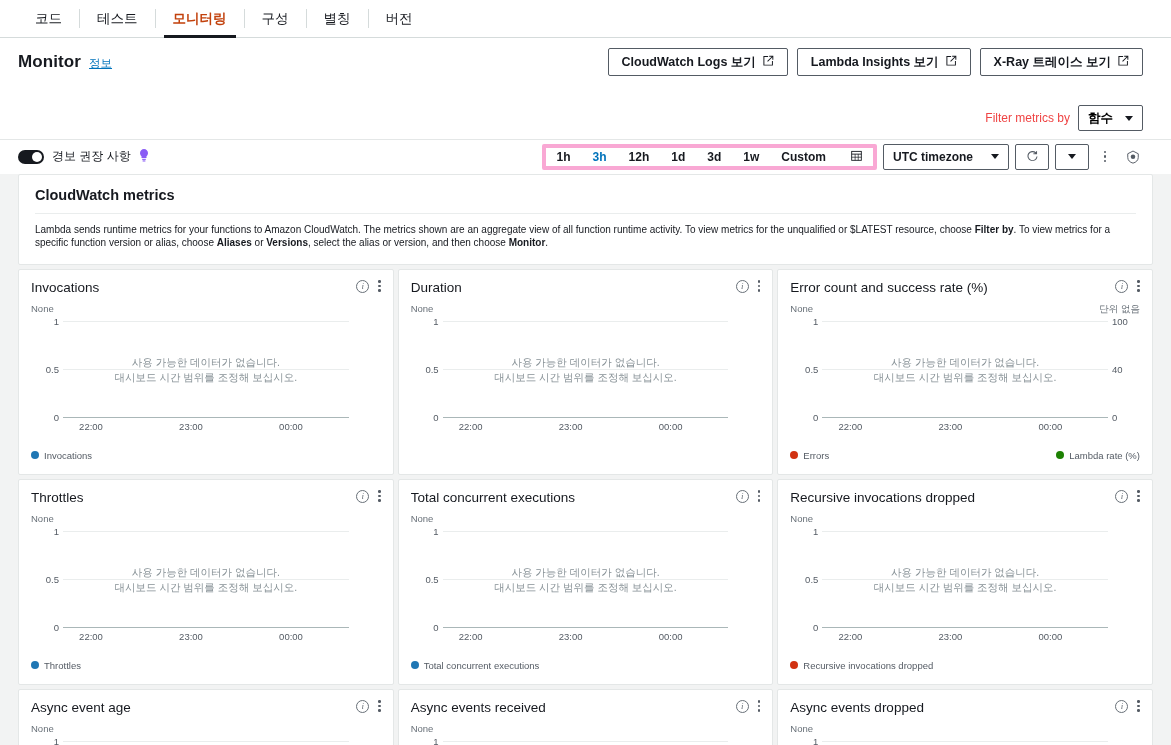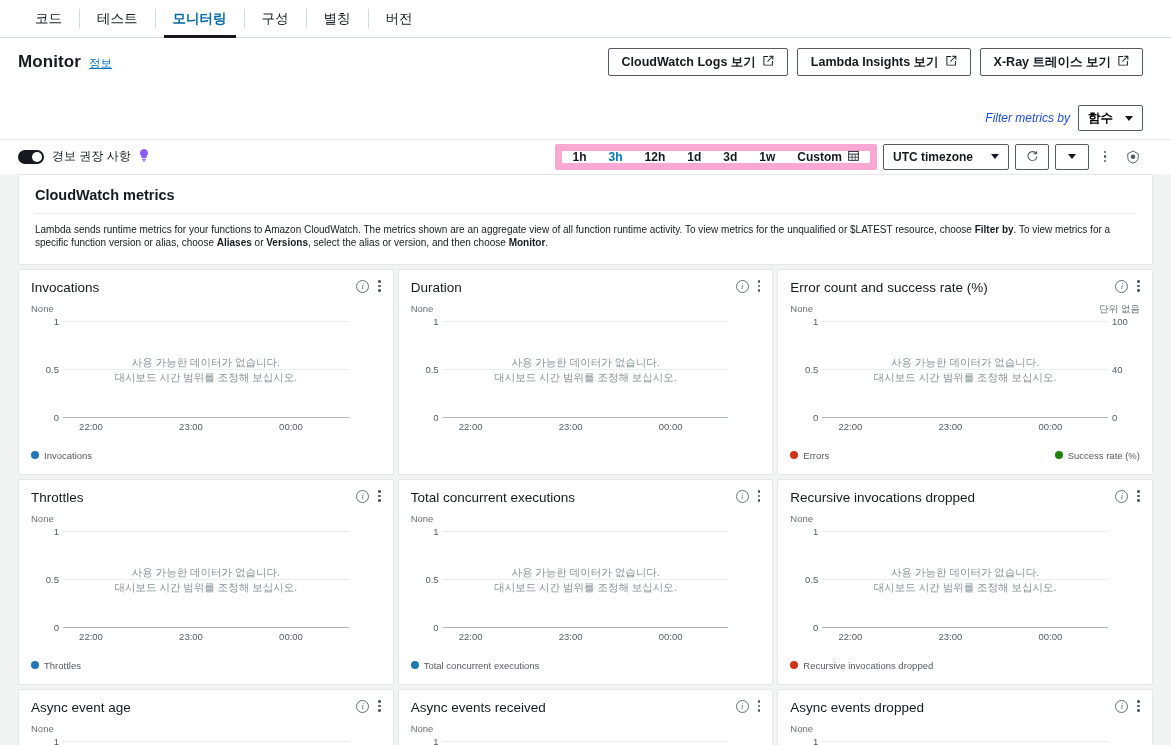--- a/index.html
+++ b/index.html
@@ -22,21 +22,21 @@
     position: relative;
   }
   .tab {
     display: flex; align-items: center;
     padding: 0 17px;
     font-size: 13.5px;
     color: #16191f;
     cursor: pointer;
     position: relative;
   }
-  .tab.active { color: #0369a1; font-weight: bold; }
+  .tab.active { color: #c2410c; font-weight: bold; }
   .tab.active::after {
     content: "";
     position: absolute;
     left: 8px; right: 8px; bottom: -1px;
     height: 3px; background: #16191f;
   }
   .tab-sep { width: 1px; background: #d5dbdb; margin: 9px 0; }
 
   
   .page-header {
@@ -62,21 +62,21 @@
     color: #16191f;
     padding: 5px 13px;
     display: inline-flex; align-items: center; gap: 7px;
     cursor: pointer;
     font-family: inherit;
     font-weight: bold;
     height: 28px;
     white-space: nowrap;
   }
   .filter-row { display: flex; align-items: center; gap: 8px; }
-  .filter-lbl { font-size: 12px; color: #1d4ed8; font-style: italic; }
+  .filter-lbl { font-size: 12px; color: #ef4444; }
   .sel-btn {
     border: 1px solid #545b64; background:#fff; border-radius: 2px;
     font-size: 12.5px; padding: 4px 9px; height: 26px;
     display:inline-flex; align-items:center; gap: 12px; cursor: pointer;
     font-family: inherit; font-weight: bold;
   }
   .caret { width:0;height:0;border-left:4px solid transparent;border-right:4px solid transparent;border-top:5px solid #16191f; }
 
   
   .toolbar {
@@ -92,21 +92,21 @@
   }
   .switch .knob {
     position:absolute; top:2px; right:2px; width:10px; height:10px;
     border-radius: 50%; background:#fff;
   }
   .toggle-lbl { font-size: 12px; color: #16191f; }
   .bulb { color: #8a5cf5; font-size: 12px; }
 
   .tr-group { display: flex; align-items: center; gap: 0; }
   .tr-box {
-    display:flex; align-items:center; border:7px solid #f9a8d4; border-radius:2px;
+    display:flex; align-items:center; border:4px solid #f9a8d4; border-radius:2px;
     height: 26px; background:#fff;
   }
   .tr-item {
     font-size: 12px; padding: 0 11px; height:100%;
     display:flex; align-items:center; cursor:pointer; color:#16191f; font-weight:bold;
   }
   .tr-item.active { color:#0073bb; }
   .tz-box {
     margin-left: 6px;
     display:flex; align-items:center; justify-content: space-between; gap: 18px;
@@ -250,21 +250,21 @@
   </div>
 
   <div class="tr-group">
     <div class="tr-box" id="tr-items">
         <div class="tr-item">1h</div>
         <div class="tr-item active">3h</div>
         <div class="tr-item">12h</div>
         <div class="tr-item">1d</div>
         <div class="tr-item">3d</div>
         <div class="tr-item">1w</div>
-        <div class="tr-item" style="gap: 6px;">
+        <div class="tr-item" style="gap: 25px;">
           <span>Custom</span>
           <span><svg width="11" height="11" viewBox="0 0 16 16">
               <rect x="1" y="2" width="14" height="13" fill="none" stroke="#16191f" stroke-width="1.3"></rect>
               <line x1="1" y1="6" x2="15" y2="6" stroke="#16191f" stroke-width="1.3"></line>
               <line x1="6" y1="6" x2="6" y2="15" stroke="#16191f" stroke-width="1"></line>
               <line x1="10.5" y1="6" x2="10.5" y2="15" stroke="#16191f" stroke-width="1"></line>
               <line x1="1" y1="10.5" x2="15" y2="10.5" stroke="#16191f" stroke-width="1"></line>
             </svg></span>
         </div>
       </div>
@@ -408,21 +408,21 @@
             </div>
           </div>
         </div>
         <div class="legend spread" style="margin-top: 15px;">
           <div class="lg">
             <span class="dot" style="background: rgb(209, 50, 18);"></span>
             <span>Errors</span>
           </div>
           <div class="lg">
             <span class="dot" style="background: rgb(29, 129, 2);"></span>
-            <span>Success rate (%)</span>
+            <span>Lambda rate (%)</span>
           </div>
         </div>
       </div>
       <div class="card">
         <div class="card-head">
           <div class="card-title">Throttles</div>
           <div class="card-actions">
             <div class="info-ic">i</div>
             <span class="kebab">
               <i></i>

